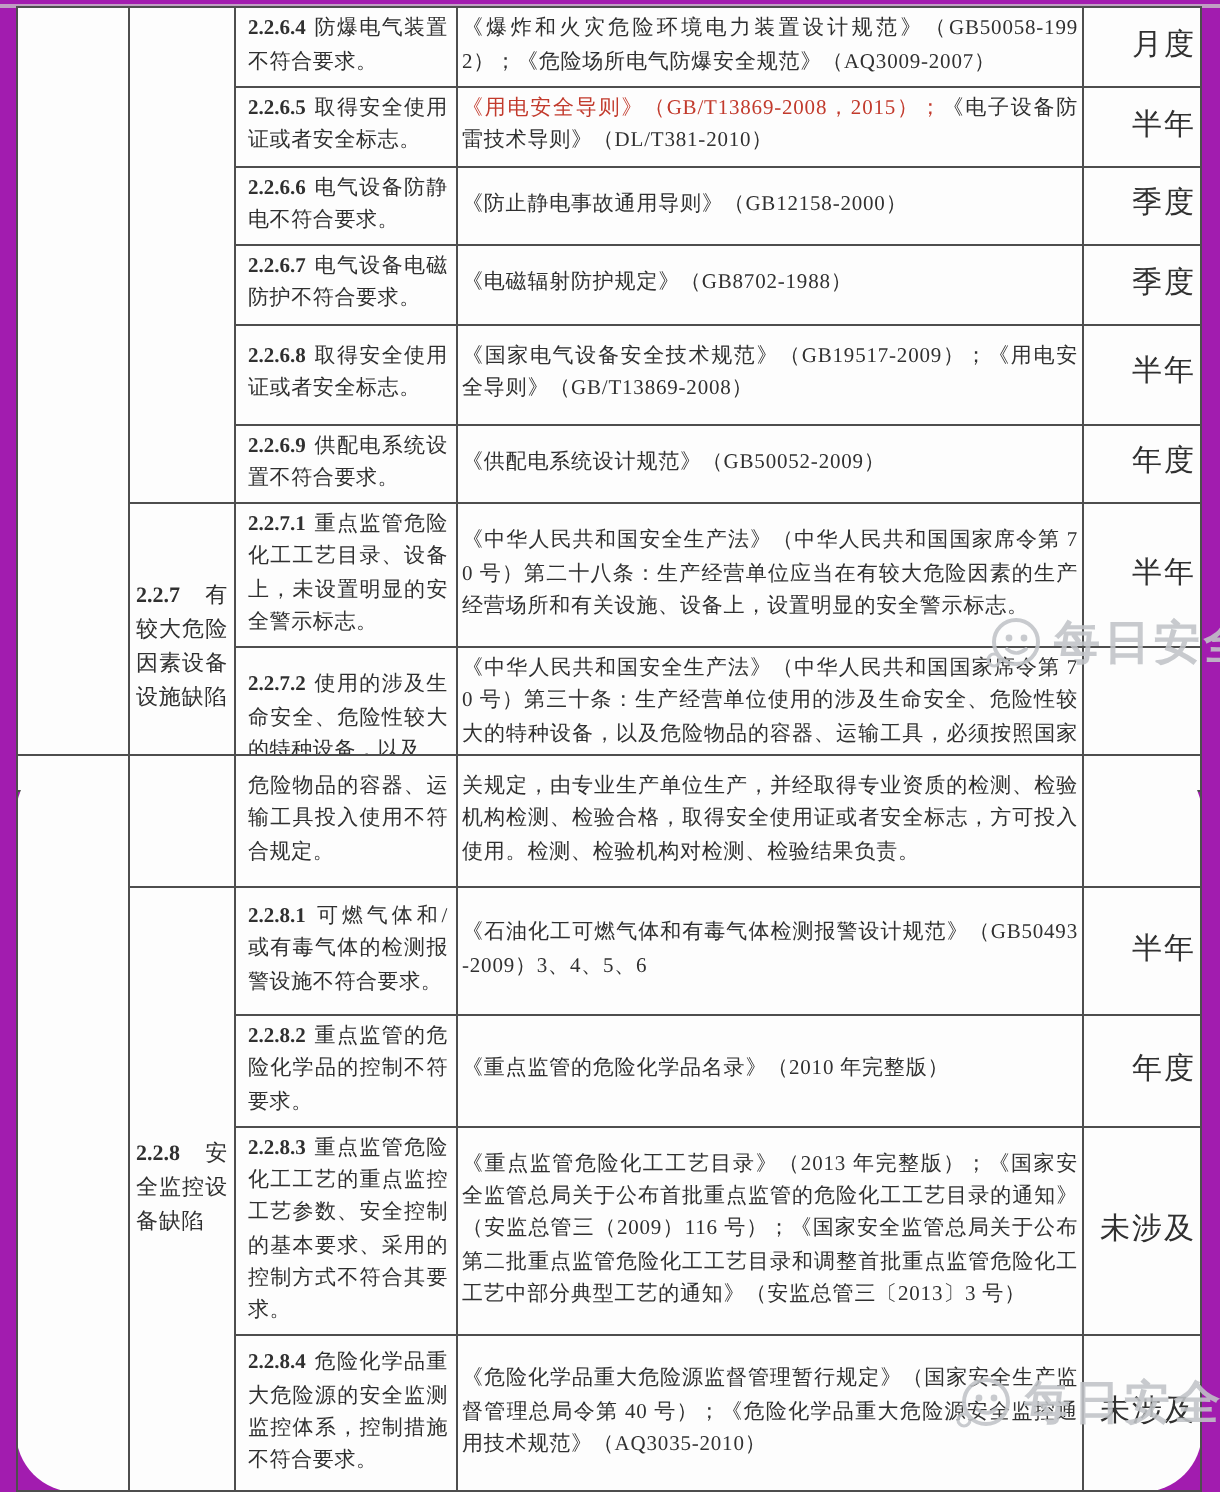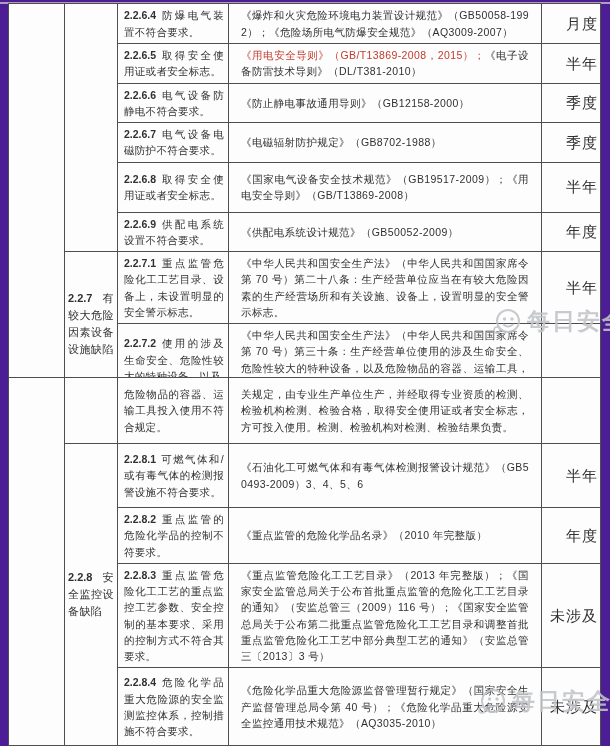--- a/index.html
+++ b/index.html
@@ -1,48 +1,48 @@
 <!DOCTYPE html>
 <html><head>
 <meta charset="utf-8">
 <style>
   html,body{margin:0;padding:0;background:#ffffff;}
   .page{
     position:relative;
     width:610px;height:746px;
-    background:#4c1d95;
+    background:#a21caf;
     overflow:hidden;
-    font-family:Liberation Sans, sans-serif;
+    font-family:Liberation Serif, serif;
     color:#303030;
   }
   .top-rule{
     position:absolute;top:2px;left:0;width:610px;height:2px;
     background:#c9c9c9;opacity:.75;
   }
   table.doc{
     position:absolute;left:8px;width:592px;
     border-collapse:collapse;table-layout:fixed;
     background:#fdfdfd;
   }
   .t1{top:3px;}
-  .t2{top:377px;}
+  .t2{top:377px;border-radius:30px;}
   td{
     border:1px solid #4e4e4e;
     vertical-align:middle;
     font-size:11px;line-height:1.55;
     letter-spacing:.4px;
     word-break:break-all;
     text-align:justify;
     padding:3px 6px;
     overflow:hidden;
   }
   td.c1{padding:2px;}
   td.c2{padding:2px 3px;font-size:11px;}
   td.c3{padding:3px 4px 3px 6px;font-size:10.5px;letter-spacing:.3px;}
-  td.c4{padding:3px 12px;font-size:10.5px;letter-spacing:.4px;}
+  td.c4{padding:3px 2px;font-size:10.5px;letter-spacing:.4px;}
   td.c5{text-align:right;letter-spacing:1px;padding:2px;font-size:15px;}
   .num{font-weight:bold;letter-spacing:0;margin-right:4px;}
   .red{color:#c23a2c;}
   .watermark{
     position:absolute;z-index:5;
     display:flex;align-items:center;gap:5px;
     color:#c1c4c8;opacity:.88;
     font-size:23px;font-weight:bold;letter-spacing:2px;
     white-space:nowrap;pointer-events:none;
   }

